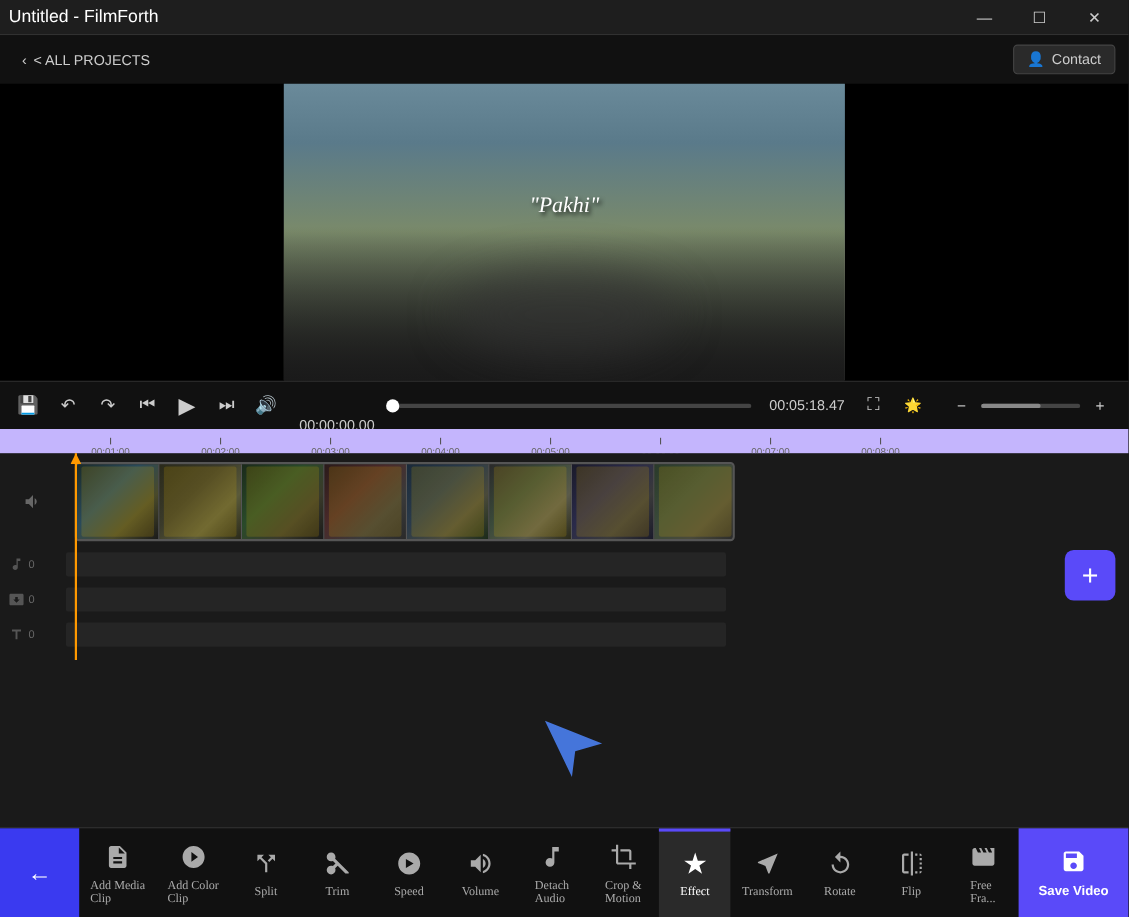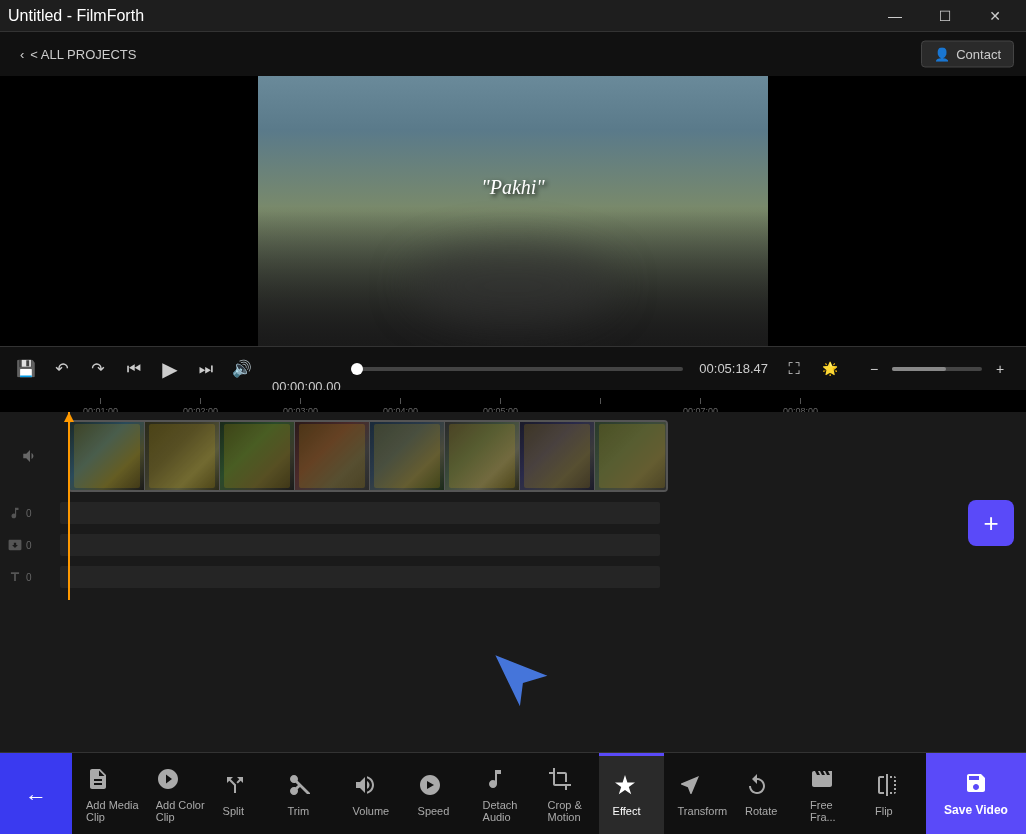--- a/index.html
+++ b/index.html
@@ -214,21 +214,21 @@
       height: 210px;
       background: #1a1a1a;
       display: flex;
       flex-direction: column;
       position: relative;
     }
 
     
     #timeline-ruler {
       height: 22px;
-      background: #000000;
+      background: #c4b5fd;
       display: flex;
       align-items: center;
       padding-left: 44px;
       position: relative;
       overflow: hidden;
     }
     .ruler-tick {
       display: flex;
       flex-direction: column;
       align-items: center;
@@ -406,27 +406,29 @@
       flex-shrink: 0;
     }
     .tool-items {
       display: flex;
       flex: 1;
       overflow: hidden;
     }
     .tool-item {
       display: flex;
       flex-direction: column;
+      align-items: center;
       justify-content: center;
       gap: 4px;
       padding: 8px 14px;
       cursor: pointer;
       min-width: 65px;
       color: #aaa;
       border-top: 3px solid transparent;
+      font-family: Liberation Serif, serif;
     }
     .tool-item.active {
       background: #2a2a2a;
       color: #fff;
       border-top: 3px solid #5a4af9;
     }
     .tool-icon {
       font-size: 22px;
       line-height: 1;
     }
@@ -663,38 +665,38 @@
         <svg width="24" height="24" viewBox="0 0 24 24" fill="currentColor">
             <path d="M9.64 7.64c.23-.5.36-1.05.36-1.64 0-2.21-1.79-4-4-4S2 3.79 2 6s1.79 4 4 4c.59 0 1.14-.13 1.64-.36L10 12l-2.36 2.36C7.14 14.13 6.59 14 6 14c-2.21 0-4 1.79-4 4s1.79 4 4 4 4-1.79 4-4c0-.59-.13-1.14-.36-1.64L12 14l7 7h3v-1L9.64 7.64z"></path>
           </svg>
       </span>
       <span class="tool-label">Trim</span>
     </div>
 
     <div class="tool-item">
       <span class="tool-icon">
         <svg width="24" height="24" viewBox="0 0 24 24" fill="currentColor">
+            <path d="M12 2C6.48 2 2 6.48 2 12s4.48 10 10 10 10-4.48 10-10S17.52 2 12 2zm-1 14H9V8l7 4-7 4z"></path>
+          </svg>
+      </span>
+      <span class="tool-label">Speed</span>
+    </div>
+
+    <div class="tool-item">
+      <span class="tool-icon">
+        <svg width="24" height="24" viewBox="0 0 24 24" fill="currentColor">
             <path d="M3 9v6h4l5 5V4L7 9H3zm13.5 3c0-1.77-1.02-3.29-2.5-4.03v8.05c1.48-.73 2.5-2.25 2.5-4.02zM14 3.23v2.06c2.89.86 5 3.54 5 6.71s-2.11 5.85-5 6.71v2.06c4.01-.91 7-4.49 7-8.77s-2.99-7.86-7-8.77z"></path>
           </svg>
       </span>
       <span class="tool-label">Volume</span>
     </div>
 
     <div class="tool-item">
       <span class="tool-icon">
         <svg width="24" height="24" viewBox="0 0 24 24" fill="currentColor">
-            <path d="M12 2C6.48 2 2 6.48 2 12s4.48 10 10 10 10-4.48 10-10S17.52 2 12 2zm-1 14H9V8l7 4-7 4z"></path>
-          </svg>
-      </span>
-      <span class="tool-label">Speed</span>
-    </div>
-
-    <div class="tool-item">
-      <span class="tool-icon">
-        <svg width="24" height="24" viewBox="0 0 24 24" fill="currentColor">
             <path d="M12 3v10.55c-.59-.34-1.27-.55-2-.55-2.21 0-4 1.79-4 4s1.79 4 4 4 4-1.79 4-4V7h4V3h-6z"></path>
           </svg>
       </span>
       <span class="tool-label">Detach<br>Audio</span>
     </div>
 
     <div class="tool-item">
       <span class="tool-icon">
         <svg width="24" height="24" viewBox="0 0 24 24" fill="currentColor">
             <path d="M17 15h2V7c0-1.1-.9-2-2-2H9v2h8v8zM7 17V1H5v4H1v2h4v10c0 1.1.9 2 2 2h10v4h2v-4h4v-2H7z"></path>
@@ -723,36 +725,36 @@
 
     <div class="tool-item">
       <span class="tool-icon">
         <svg width="24" height="24" viewBox="0 0 24 24" fill="currentColor">
             <path d="M12 5V1L7 6l5 5V7c3.31 0 6 2.69 6 6s-2.69 6-6 6-6-2.69-6-6H4c0 4.42 3.58 8 8 8s8-3.58 8-8-3.58-8-8-8z"></path>
           </svg>
       </span>
       <span class="tool-label">Rotate</span>
     </div>
 
+    <div class="tool-item">
+      <span class="tool-icon">
+        <svg width="24" height="24" viewBox="0 0 24 24" fill="currentColor">
+            <path d="M15 21h2v-2h-2v2zm4-12h2V7h-2v2zM3 5v14c0 1.1.9 2 2 2h4v-2H5V5h4V3H5c-1.1 0-2 .9-2 2zm16-2v2h2c0-1.1-.9-2-2-2zm-8 20h2V1h-2v22zm8-6h2v-2h-2v2zM15 5h2V3h-2v2zm4 8h2v-2h-2v2zm0 8c1.1 0 2-.9 2-2h-2v2z"></path>
+          </svg>
+      </span>
+      <span class="tool-label">Flip</span>
+    </div>
+
     <div class="tool-item" style="overflow:hidden;">
       <span class="tool-icon">
         <svg width="24" height="24" viewBox="0 0 24 24" fill="currentColor">
             <path d="M18 4l2 4h-3l-2-4h-2l2 4h-3l-2-4H8l2 4H7L5 4H4c-1.1 0-1.99.9-1.99 2L2 18c0 1.1.9 2 2 2h16c1.1 0 2-.9 2-2V4h-4z"></path>
           </svg>
       </span>
       <span class="tool-label">Free<br>Fra...</span>
-    </div>
-
-    <div class="tool-item">
-      <span class="tool-icon">
-        <svg width="24" height="24" viewBox="0 0 24 24" fill="currentColor">
-            <path d="M15 21h2v-2h-2v2zm4-12h2V7h-2v2zM3 5v14c0 1.1.9 2 2 2h4v-2H5V5h4V3H5c-1.1 0-2 .9-2 2zm16-2v2h2c0-1.1-.9-2-2-2zm-8 20h2V1h-2v22zm8-6h2v-2h-2v2zM15 5h2V3h-2v2zm4 8h2v-2h-2v2zm0 8c1.1 0 2-.9 2-2h-2v2z"></path>
-          </svg>
-      </span>
-      <span class="tool-label">Flip</span>
     </div>
 
   </div>
 
   <button id="save-btn">
     <span class="tool-icon">
       <svg width="24" height="24" viewBox="0 0 24 24" fill="white">
           <path d="M17 3H5c-1.11 0-2 .9-2 2v14c0 1.1.89 2 2 2h14c1.1 0 2-.9 2-2V7l-4-4zm-5 16c-1.66 0-3-1.34-3-3s1.34-3 3-3 3 1.34 3 3-1.34 3-3 3zm3-10H5V5h10v4z"></path>
         </svg>
     </span>

